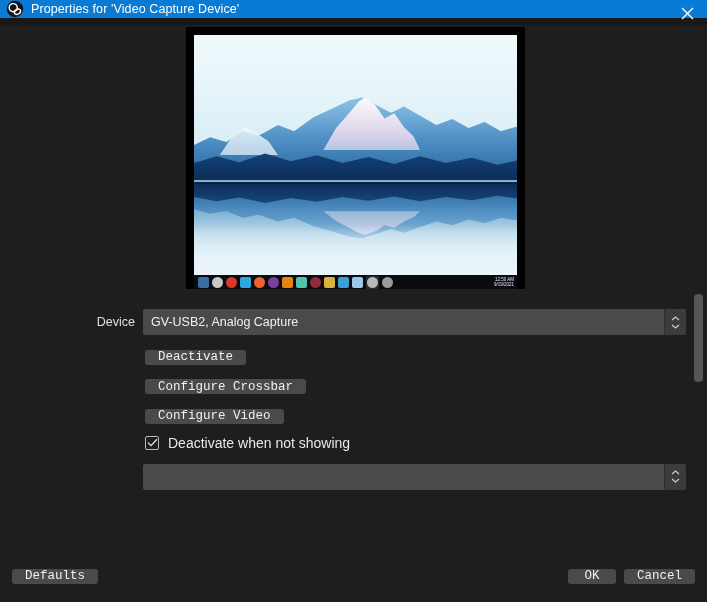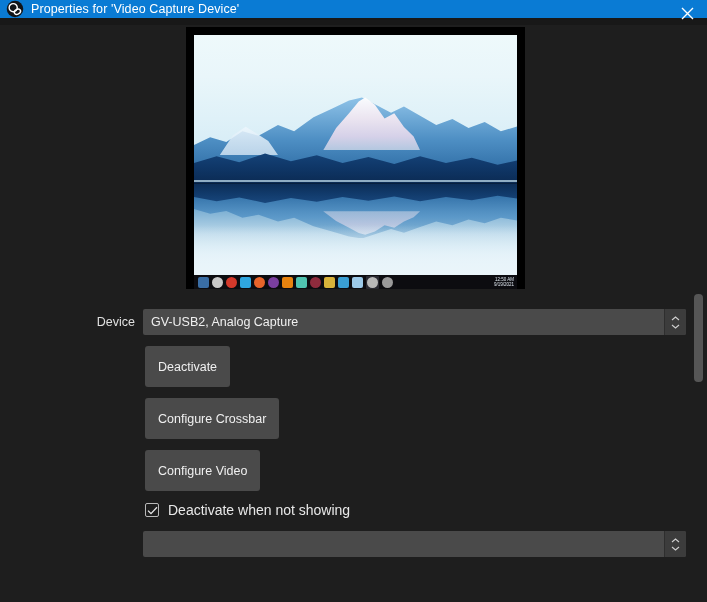--- a/index.html
+++ b/index.html
@@ -301,28 +301,28 @@
     align-items: center;
     justify-content: center;
     gap: 3px;
   }
   .combo-arrows svg { display:block; }
 
   .btn {
     display: inline-flex;
     align-items: center;
     justify-content: center;
-    height: 41px;
+    height: 15px;
     padding: 0 13px;
     background: #4a4a4a;
     border: none;
     border-radius: 3px;
     color: #f0f0f0;
     font-size: 12.5px;
-    font-family: Liberation Sans, sans-serif;
+    font-family: Liberation Mono, monospace;
     white-space: nowrap;
   }
   .btn-row {
     margin-left: 145px;
     margin-bottom: 11px;
   }
   .check-row {
     margin-left: 145px;
     margin-bottom: 13px;
     display: flex;
@@ -509,14 +509,20 @@
         </div>
       </div>
 
     </div>
 
     <div class="scrollbar">
       <div class="scroll-thumb"></div>
     </div>
   </div>
 
+  <div class="bottom-bar">
+    <button class="btn">Defaults</button>
+    <div class="spacer"></div>
+    <button class="btn btn-ok">OK</button>
+    <button class="btn btn-cancel">Cancel</button>
+  </div>
 
 </div>
 
 </body></html>

